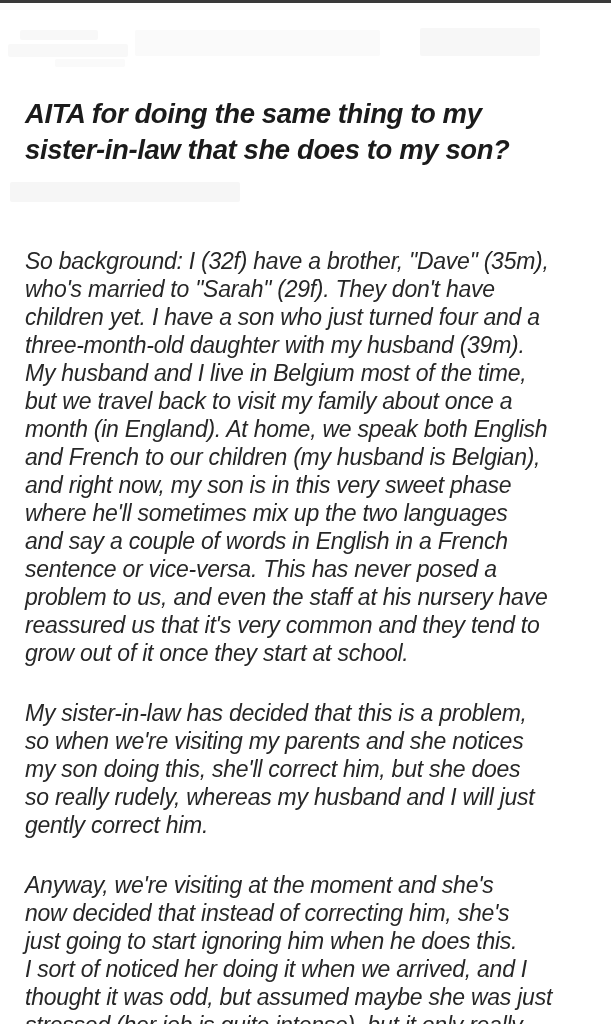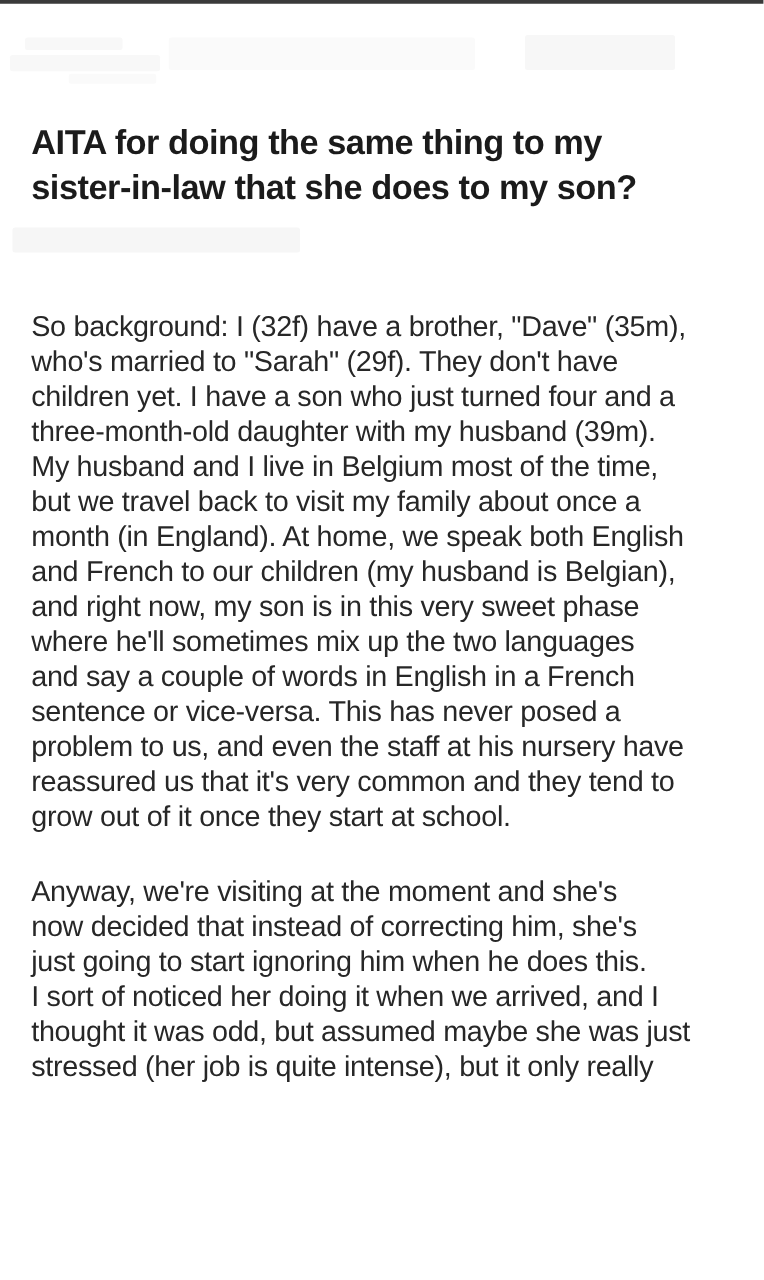--- a/index.html
+++ b/index.html
@@ -7,20 +7,21 @@
     padding: 0;
     background: #ffffff;
   }
   .page {
     position: relative;
     width: 611px;
     height: 1024px;
     background: #ffffff;
     overflow: hidden;
     font-family: "Liberation Sans", sans-serif;
+    font-style: italic;
   }
   .top-bar {
     position: absolute;
     left: 0;
     top: 0;
     width: 611px;
     height: 3px;
     background: #3a3a3a;
   }
   .redaction {
@@ -88,20 +89,25 @@
 but we travel back to visit my family about once a
 month (in England). At home, we speak both English
 and French to our children (my husband is Belgian),
 and right now, my son is in this very sweet phase
 where he'll sometimes mix up the two languages
 and say a couple of words in English in a French
 sentence or vice-versa. This has never posed a
 problem to us, and even the staff at his nursery have
 reassured us that it's very common and they tend to
 grow out of it once they start at school.</p>
+    <p>My sister-in-law has decided that this is a problem,
+so when we're visiting my parents and she notices
+my son doing this, she'll correct him, but she does
+so really rudely, whereas my husband and I will just
+gently correct him.</p>
     <p>Anyway, we're visiting at the moment and she's
 now decided that instead of correcting him, she's
 just going to start ignoring him when he does this.
 I sort of noticed her doing it when we arrived, and I
 thought it was odd, but assumed maybe she was just
 stressed (her job is quite intense), but it only really</p>
   </div>
 
 </div>
 

